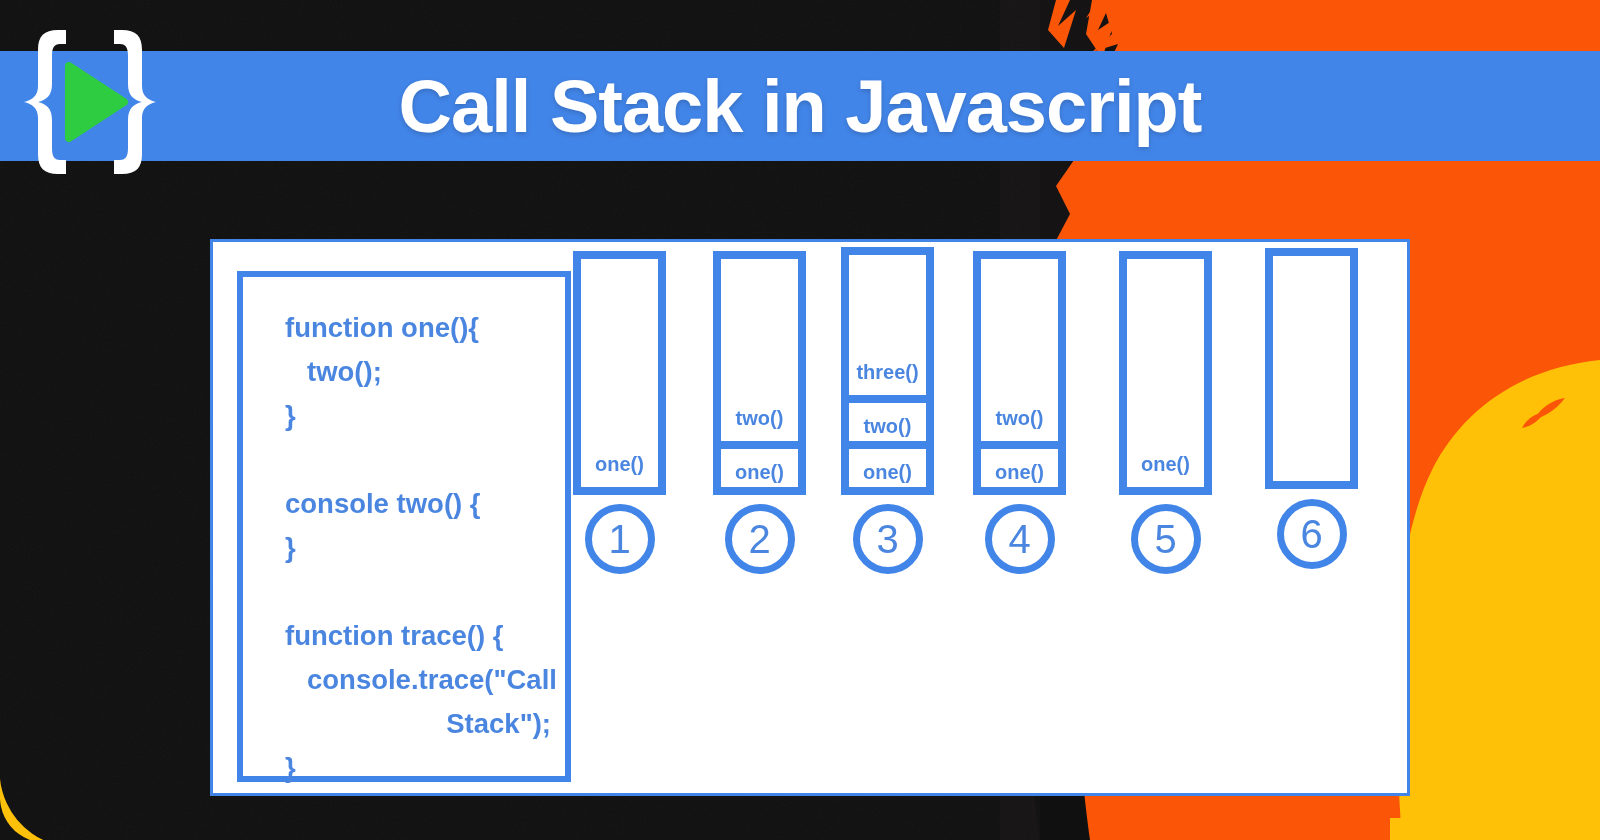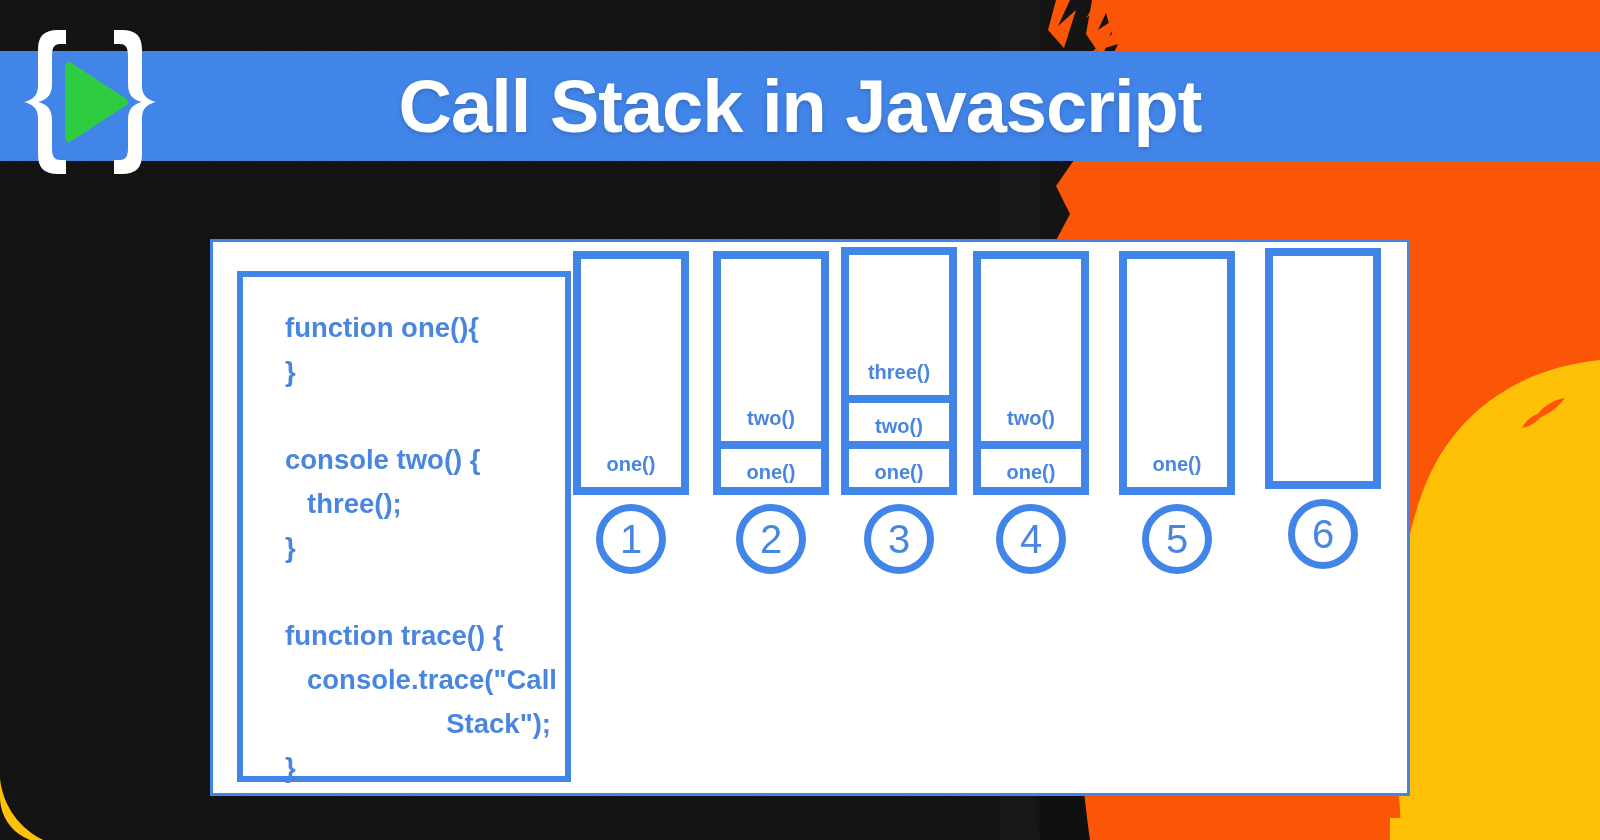--- a/index.html
+++ b/index.html
@@ -82,21 +82,21 @@
 
   
   #stacks {
     position:absolute;
     left:360px; top:0;
     width:837px; height:554px;
   }
   .stack-col {
     position:absolute;
     bottom:80px;
-    width:116px;
+    width:93px;
   }
   .stack-box {
     border:8px solid #4285e8;
     background:#ffffff;
     padding:0;
     display:flex;
     flex-direction:column;
     justify-content:flex-end;
   }
   .stack-cell {
@@ -178,21 +178,21 @@
              L128,130 C128,144 122,150 108,150 L100,150 L100,136 L106,136 C112,136 114,132 114,124
              L114,96 C114,84 120,80 128,78 C120,76 114,72 114,60 L114,32 C114,24 112,20 106,20
              L100,20 L100,6 Z" fill="#ffffff"></path>
     <path d="M55,42 L110,78 L55,114 Z" fill="#2ecc40" stroke="#2ecc40" stroke-width="8" stroke-linejoin="round"></path>
   </g>
 </svg>
 
 <div id="panel">
 
   <div id="code-box">
-    <div id="code-text"><div>function one(){</div><div>}</div><div class="blank">&nbsp;</div><div>console two() {</div><div class="ind">three();</div><div>}</div><div class="blank">&nbsp;</div><div>function trace() {</div><div class="ind">console.trace("Call</div><div class="ind2">Stack");</div><div>}</div></div>
+    <div id="code-text"><div>function one(){</div><div class="ind">two();</div><div>}</div><div class="blank">&nbsp;</div><div>console two() {</div><div>}</div><div class="blank">&nbsp;</div><div>function trace() {</div><div class="ind">console.trace("Call</div><div class="ind2">Stack");</div><div>}</div></div>
   </div>
 
   <div id="stacks">
       <div class="stack-col" style="left: 0px; bottom: auto; top: 9px;">
         <div class="stack-box" style="height: 244px;">
           <div class="stack-fill"></div>
           <div class="stack-cell first">one()</div>
         </div>
         <div class="stack-num" style="top: 253px;">1</div>
       </div>

